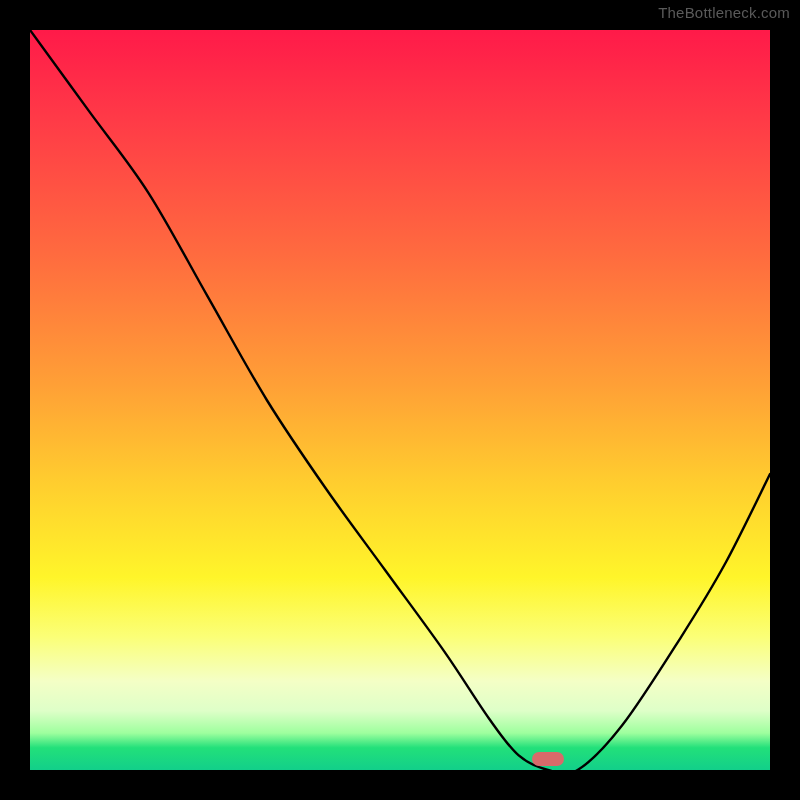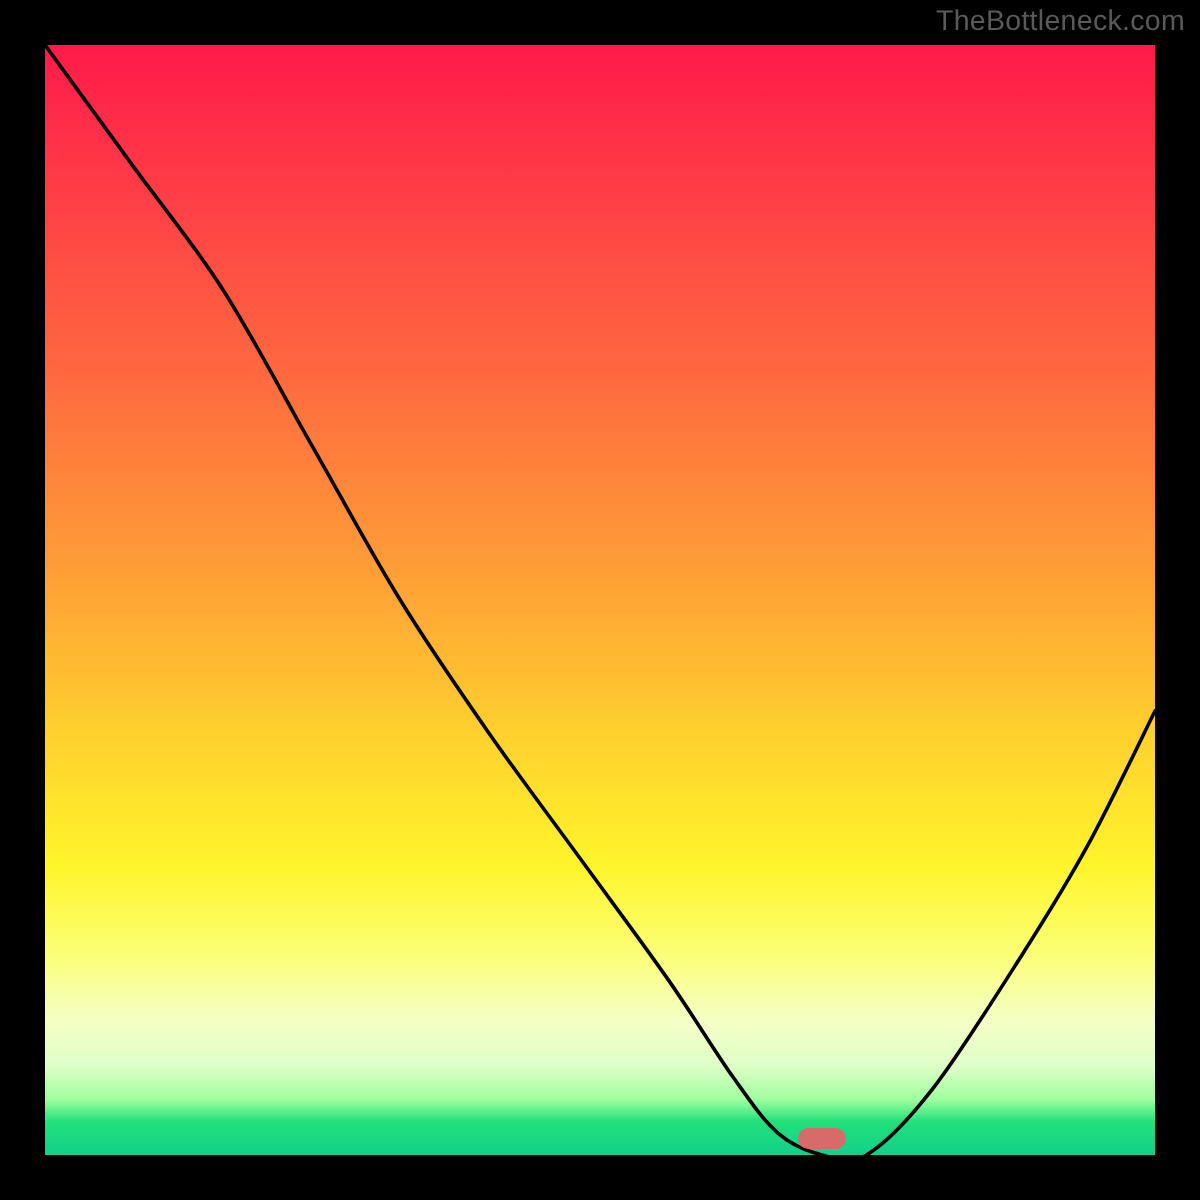--- a/index.html
+++ b/index.html
@@ -14,21 +14,21 @@
     position: relative;
     width: 800px;
     height: 800px;
     background: #000;
   }
   .watermark {
     position: absolute;
     top: 4px;
     right: 10px;
     color: #5a5a5a;
-    font-size: 19px;
+    font-size: 15px;
     font-weight: 500;
     letter-spacing: 0.2px;
   }
   .plot {
     position: absolute;
     left: 30px;
     top: 30px;
     width: 740px;
     height: 740px;
     overflow: hidden;

